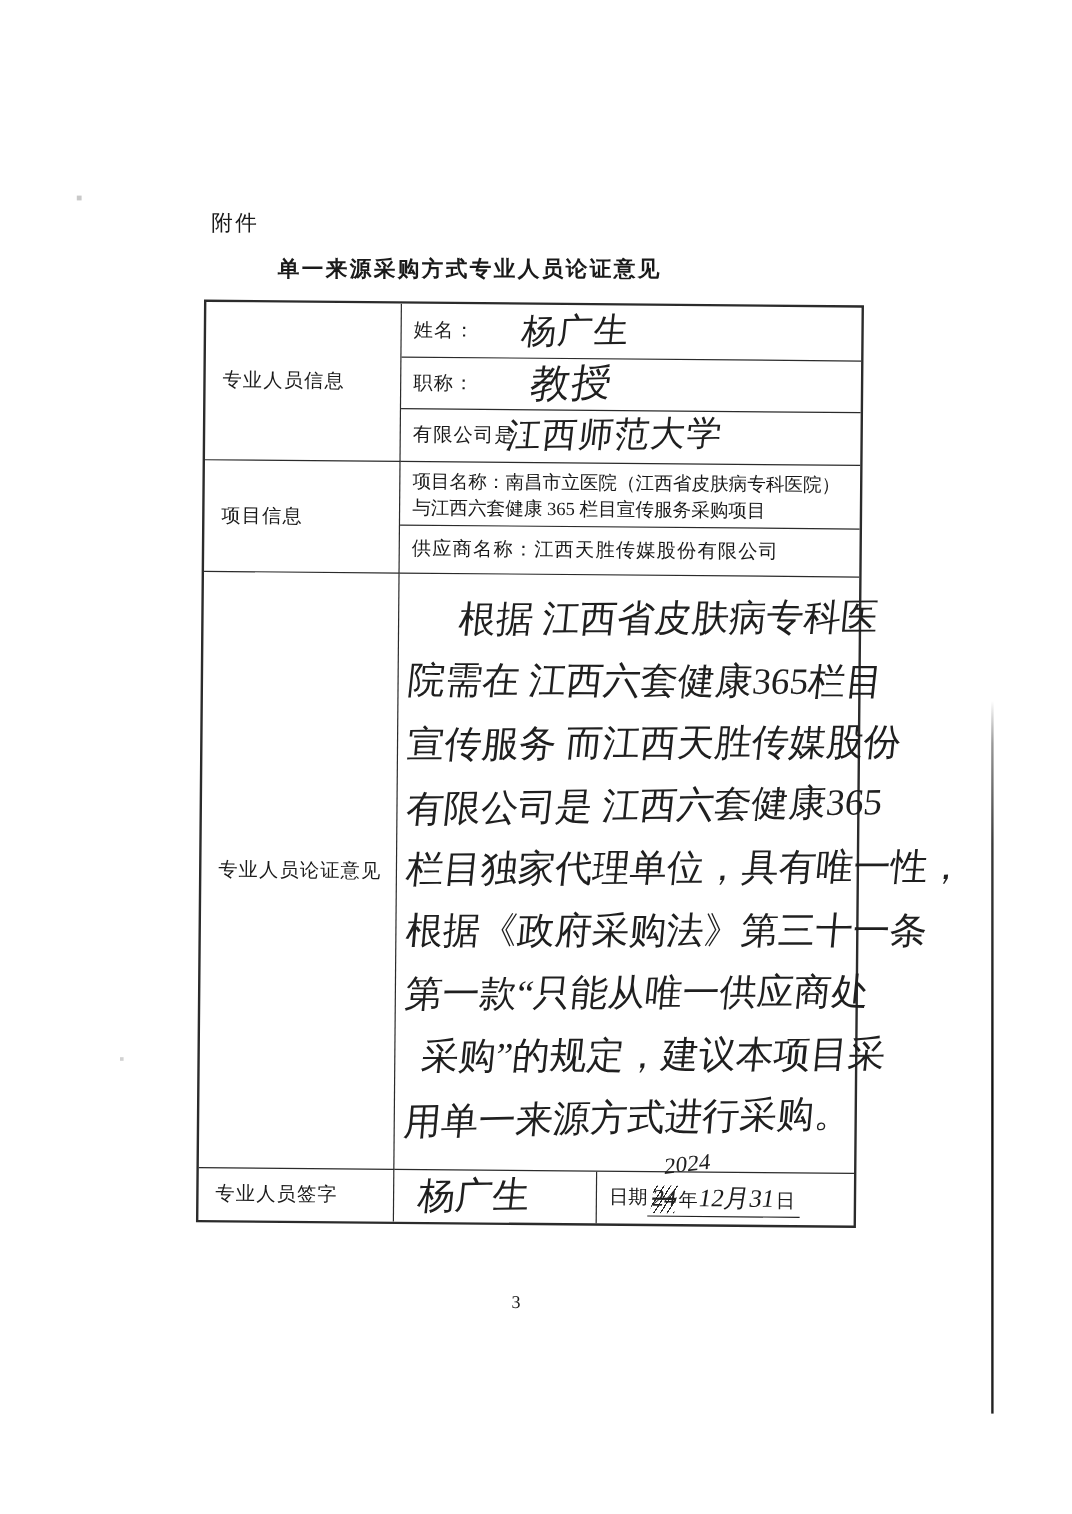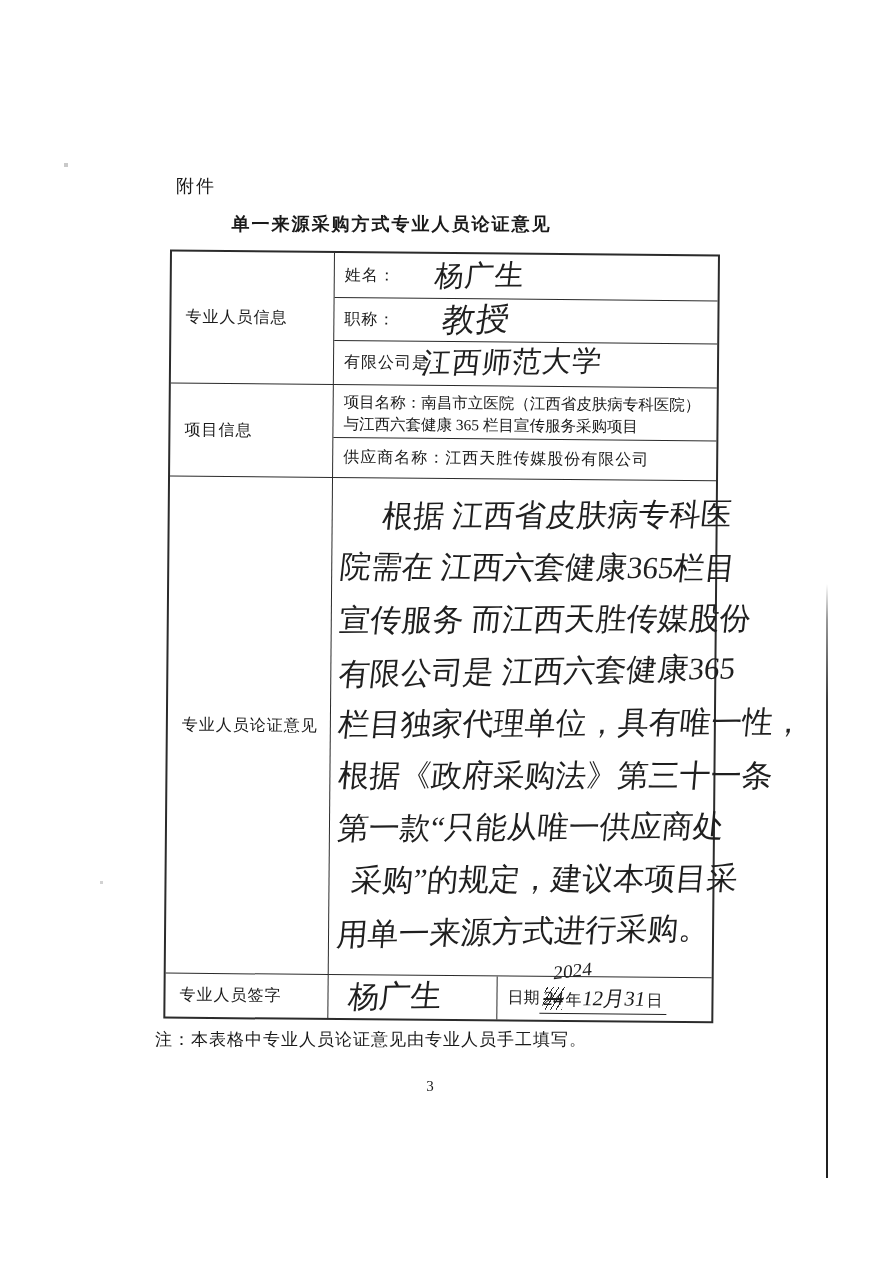--- a/index.html
+++ b/index.html
@@ -127,20 +127,19 @@
             <span>年</span>
             <span class="hw-md">12月31</span>
             <span>日</span>
           </span>
         </div>
       </div>
     </div>
 
   </div>
 
-  <div class="note">注：本表格中专业人员论证意见由专业人员手工填写。</div>
   <div class="pagenum">3</div>
 
   <div class="scan-line"></div>
   <div class="speck1"></div>
   <div class="speck2"></div>
 
 </div>
 
 </body></html>

